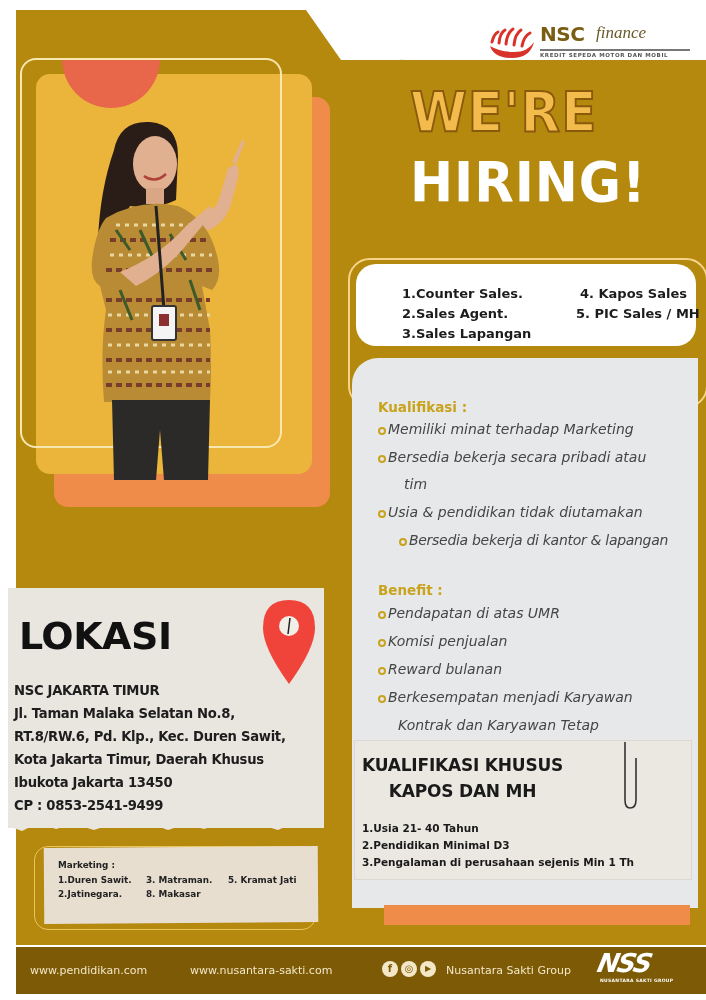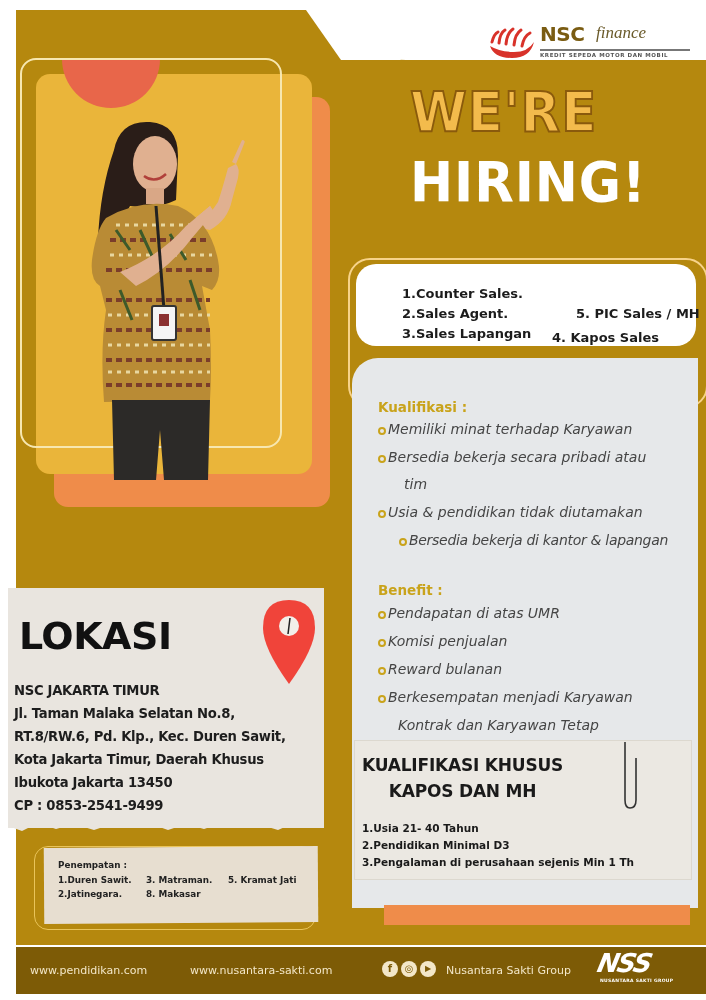--- a/index.html
+++ b/index.html
@@ -146,30 +146,30 @@
 </svg>
 
 <div class="headline-1">WE'RE</div>
 <div class="headline-2">HIRING!</div>
 
 <div class="pos-outline"></div>
 <div class="pos-box"></div>
 <span class="pos-item" style="left:402px; top:286px;">1.Counter Sales.</span>
 <span class="pos-item" style="left:402px; top:306px;">2.Sales Agent.</span>
 <span class="pos-item" style="left:402px; top:326px;">3.Sales Lapangan</span>
-<span class="pos-item" style="left:552px; top:286px;margin-top:44px;">4. Kapos Sales</span>
+<span class="pos-item" style="left:580px; top:286px;">4. Kapos Sales</span>
 <span class="pos-item" style="left:576px; top:306px;">5. PIC Sales / MH</span>
 
 <div class="req-panel"></div>
 
 <span class="req-heading" style="left:378px; top:399px;">Kualifikasi :</span>
 
 <div style="position:absolute; left:378px; top:421px; width:320px; height:20px;">
   <span class="bullet" style="top:6px;"></span>
-  <span class="req-item" style="top:0;">Memiliki minat terhadap Karyawan</span>
+  <span class="req-item" style="top:0;">Memiliki minat terhadap Marketing</span>
 </div>
 <div style="position:absolute; left:378px; top:449px; width:320px; height:46px;">
   <span class="bullet" style="top:6px;"></span>
   <span class="req-item" style="top:0;">Bersedia bekerja secara pribadi atau</span>
   <span class="req-item" style="top:27px; left:26px;">tim</span>
 </div>
 <div style="position:absolute; left:378px; top:504px; width:320px; height:20px;">
   <span class="bullet" style="top:6px;"></span>
   <span class="req-item" style="top:0;">Usia &amp; pendidikan tidak diutamakan</span>
 </div>
@@ -224,21 +224,21 @@
 </svg>
 <span class="addr-line" style="top:683px;">NSC JAKARTA TIMUR</span>
 <span class="addr-line" style="top:706px;">Jl. Taman Malaka Selatan No.8,</span>
 <span class="addr-line" style="top:729px;">RT.8/RW.6, Pd. Klp., Kec. Duren Sawit,</span>
 <span class="addr-line" style="top:752px;">Kota Jakarta Timur, Daerah Khusus</span>
 <span class="addr-line" style="top:775px;">Ibukota Jakarta 13450</span>
 <span class="addr-line" style="top:798px;">CP : 0853-2541-9499</span>
 
 <div class="pen-frame"></div>
 <div class="pen-paper"></div>
-<span class="pen-label" style="left:58px; top:860px;">Penempatan :</span>
+<span class="pen-label" style="left:58px; top:860px;">Marketing :</span>
 <span class="pen-label" style="left:58px; top:875px;">1.Duren Sawit.</span>
 <span class="pen-label" style="left:58px; top:889px;">2.Jatinegara.</span>
 <span class="pen-label" style="left:146px; top:875px;">3. Matraman.</span>
 <span class="pen-label" style="left:146px; top:889px;">8. Makasar</span>
 <span class="pen-label" style="left:228px; top:875px;">5. Kramat Jati</span>
 
 <div class="footer"></div>
 <span class="footer-text" style="left:30px;">www.pendidikan.com</span>
 <span class="footer-text" style="left:190px;">www.nusantara-sakti.com</span>
 <span class="social" style="left:382px;">f</span>

